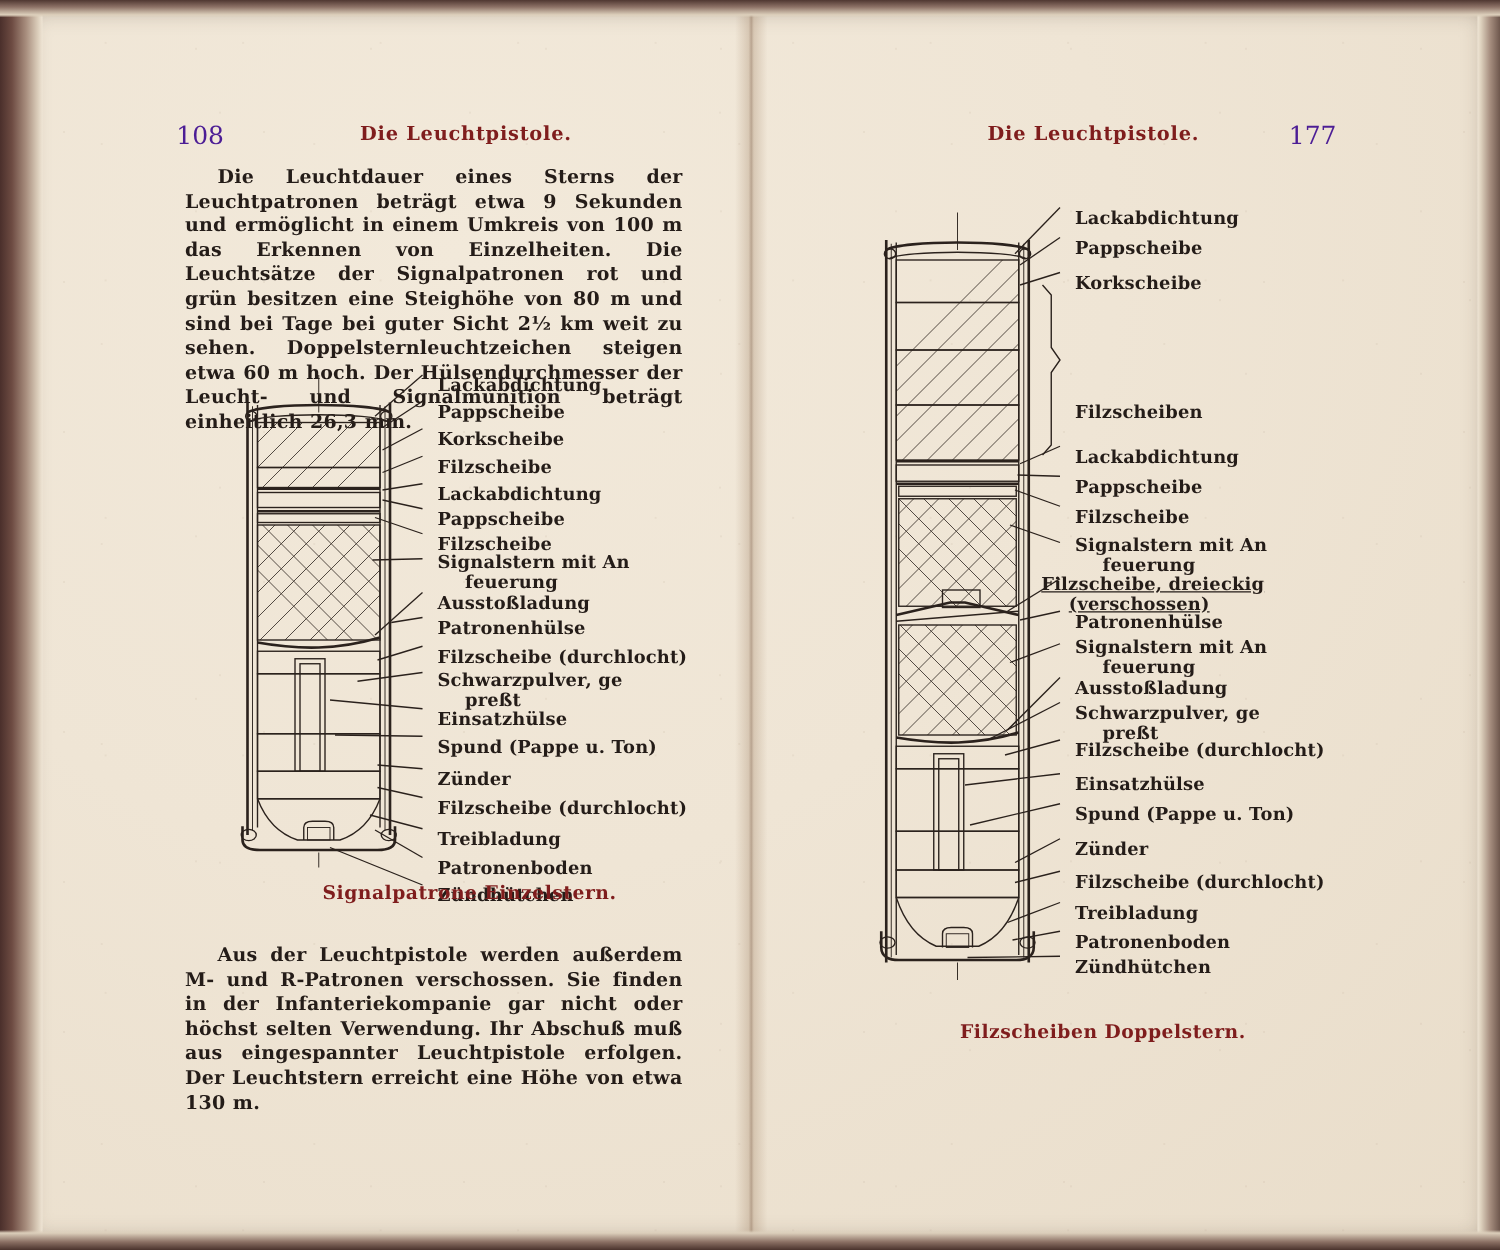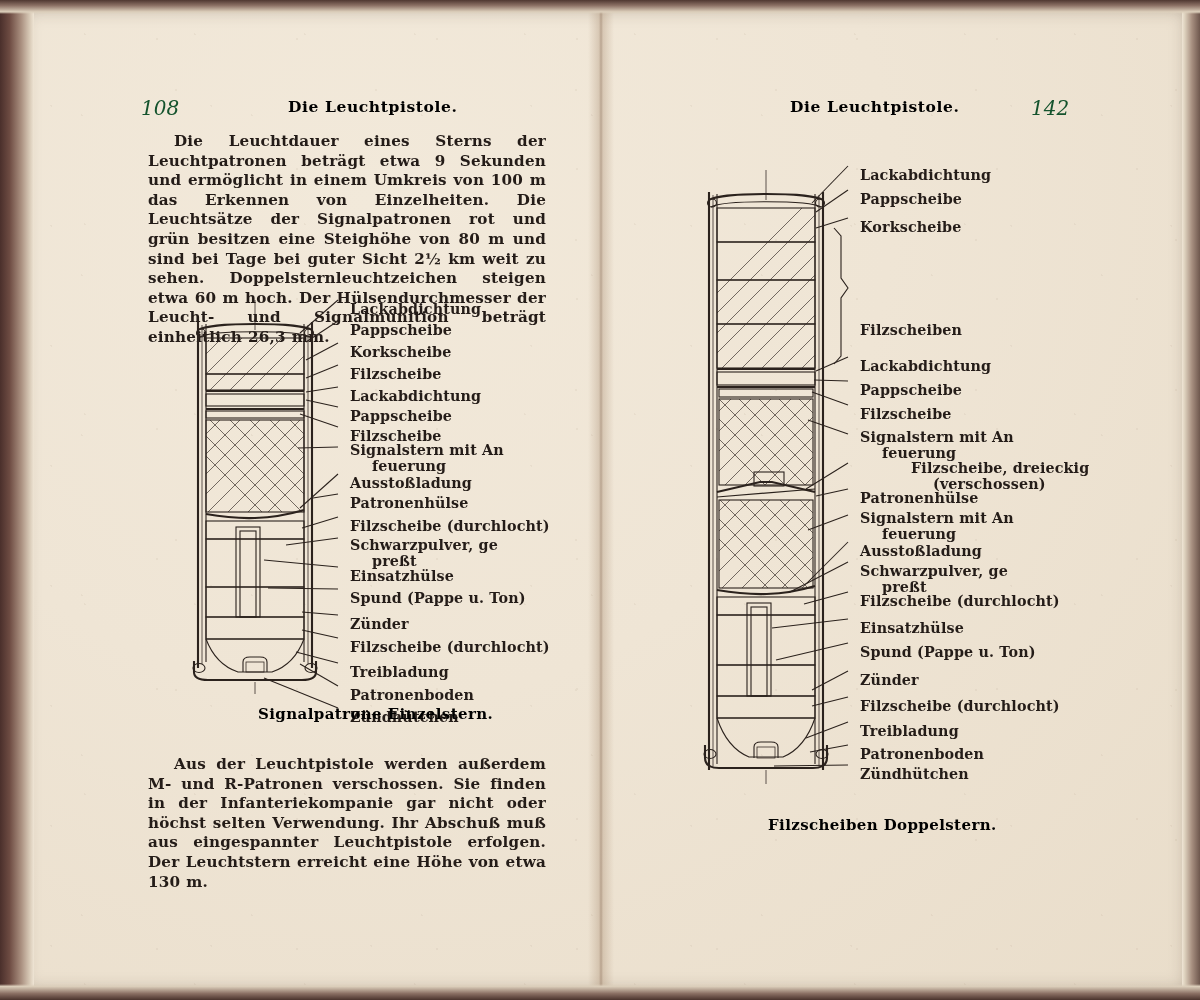--- a/index.html
+++ b/index.html
@@ -46,26 +46,26 @@
       radial-gradient(circle at 48% 72%,#6b4a2f 0 1px,transparent 1px),
       radial-gradient(circle at 77% 18%,#6b4a2f 0 1px,transparent 1px),
       radial-gradient(circle at 88% 60%,#6b4a2f 0 1px,transparent 1px),
       radial-gradient(circle at 32% 88%,#6b4a2f 0 1px,transparent 1px);
     background-size:140px 130px,170px 160px,110px 190px,200px 150px,160px 120px;
   }
 
   
   .fk{
     font-family:"DejaVu Serif","Liberation Serif",serif;
-    color:#000000;
+    color:#7f1d1d;
     font-weight:700;
     letter-spacing:.2px;
   }
-  .pageno{position:absolute;font-size:20px;color:#14532d;
-    font-family:"DejaVu Serif",serif;font-weight:400;font-style:italic;}
+  .pageno{position:absolute;font-size:20px;color:#4c1d95;
+    font-family:"DejaVu Serif",serif;font-weight:400;}
   .runhead{position:absolute;font-size:15.5px;letter-spacing:.6px;}
 
   .body-par{
     position:absolute;font-size:15.2px;line-height:19.6px;
     text-align:justify;color:#241c18;font-weight:700;
     word-spacing:.5px;
   }
   .body-par .ind{display:inline-block;width:26px;}
 
   .caption{position:absolute;font-size:15px;letter-spacing:.4px;}
@@ -230,21 +230,21 @@
       <div class="lbl fk" style="left: 350px; top: 710px;"><span>Zündhütchen</span></div>
     </div>
 
   <div class="caption fk" style="left:258px;top:705px;">Signalpatrone Einzelstern.</div>
 
   <div class="body-par fk" style="left:148px;top:755px;width:398px;">
     <span class="ind"></span><span>Aus der Leuchtpistole werden außerdem M- und R-Patronen verschossen. Sie finden in der Infanteriekompanie gar nicht oder höchst selten Verwendung. Ihr Abschuß muß aus eingespannter Leuchtpistole erfolgen. Der Leuchtstern erreicht eine Höhe von etwa 130 m.</span>
   </div>
 
   <div class="runhead fk" style="left:790px;top:97px;">Die Leuchtpistole.</div>
-  <div class="pageno" style="left:1031px;top:96px;">142</div>
+  <div class="pageno" style="left:1031px;top:96px;">177</div>
 
   <svg width="1200" height="1000">
     <g id="fig-right">
       <path class="outl thick" d="M709,192 L709,770 M823,192 L823,770"></path>
       <path class="outl thin" d="M717,194 L717,764 M815,194 L815,764"></path>
       <path class="outl hair" d="M713,195 L713,766 M819,195 L819,766"></path>
 
       <path class="outl thick" d="M709,200 C721,192 811,192 823,200"></path>
       <path class="outl thin" d="M711,207 C723,200 809,200 821,207"></path>
       <ellipse class="outl thin" cx="712" cy="203" rx="4.5" ry="4"></ellipse>
@@ -355,21 +355,21 @@
 
   <div id="labels-right">
       <div class="lbl fk" style="left: 860px; top: 168px;"><span>Lackabdichtung</span></div>
       <div class="lbl fk" style="left: 860px; top: 192px;"><span>Pappscheibe</span></div>
       <div class="lbl fk" style="left: 860px; top: 220px;"><span>Korkscheibe</span></div>
       <div class="lbl fk" style="left: 860px; top: 286px; margin-top: 37px;"><span>Filzscheiben</span></div>
       <div class="lbl fk" style="left: 860px; top: 359px;"><span>Lackabdichtung</span></div>
       <div class="lbl fk" style="left: 860px; top: 383px;"><span>Pappscheibe</span></div>
       <div class="lbl fk" style="left: 860px; top: 407px;"><span>Filzscheibe</span></div>
       <div class="lbl fk" style="left: 860px; top: 430px;"><span>Signalstern mit An­</span><span class="cont">feuerung</span></div>
-      <div class="lbl fk" style="left: 911px; top: 461px;"><span>Filzscheibe, dreieckig</span><span class="cont">(verschossen)</span></div>
+      <div class="lbl fk" style="left: 833px; top: 461px; text-decoration: underline;"><span>Filzscheibe, dreieckig</span><span class="cont">(verschossen)</span></div>
       <div class="lbl fk" style="left: 860px; top: 491px;"><span>Patronenhülse</span></div>
       <div class="lbl fk" style="left: 860px; top: 511px;"><span>Signalstern mit An­</span><span class="cont">feuerung</span></div>
       <div class="lbl fk" style="left: 860px; top: 544px;"><span>Ausstoßladung</span></div>
       <div class="lbl fk" style="left: 860px; top: 564px;"><span>Schwarzpulver, ge­</span><span class="cont">preßt</span></div>
       <div class="lbl fk" style="left: 860px; top: 594px;"><span>Filzscheibe (durchlocht)</span></div>
       <div class="lbl fk" style="left: 860px; top: 621px;"><span>Einsatzhülse</span></div>
       <div class="lbl fk" style="left: 860px; top: 645px;"><span>Spund (Pappe u. Ton)</span></div>
       <div class="lbl fk" style="left: 860px; top: 673px;"><span>Zünder</span></div>
       <div class="lbl fk" style="left: 860px; top: 699px;"><span>Filzscheibe (durchlocht)</span></div>
       <div class="lbl fk" style="left: 860px; top: 724px;"><span>Treibladung</span></div>

